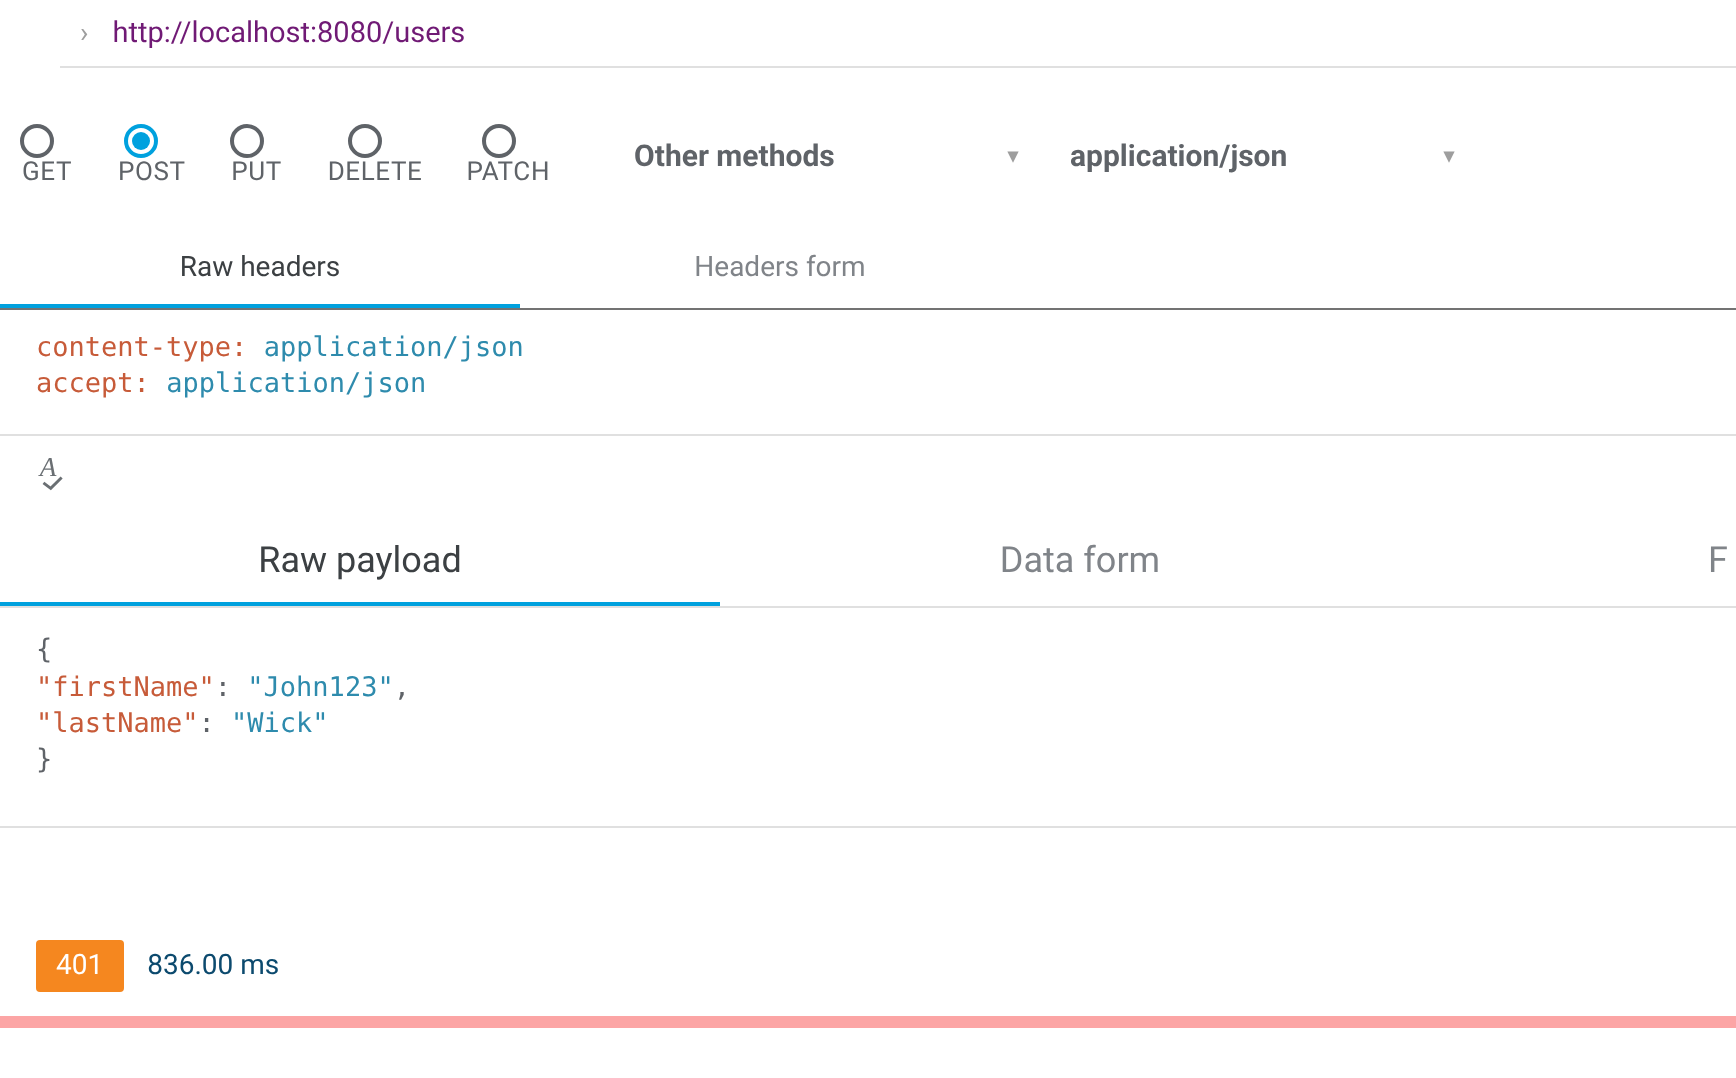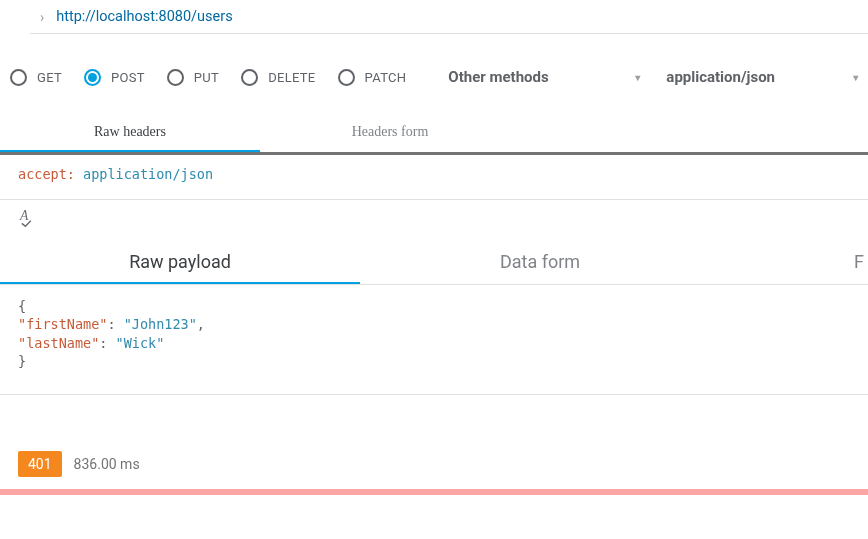--- a/index.html
+++ b/index.html
@@ -19,36 +19,37 @@
       border-bottom: 1px solid #e0e0e0;
       margin-left: 30px;
       margin-right: 0;
     }
     .url-bar .chev {
       color: #9e9e9e;
       margin-right: 12px;
       font-size: 14px;
     }
     .url-bar .url {
-      color: #0369a1;
+      color: #701a75;
       font-size: 14.5px;
     }
 
     
     .method-row {
       display: flex;
       align-items: center;
       padding: 28px 10px 12px 10px;
       gap: 0;
     }
     .radio-item {
       display: flex;
       align-items: center;
       margin-right: 22px;
       cursor: pointer;
+      flex-direction: column;
     }
     .radio-outer {
       width: 17px;
       height: 17px;
       border: 2px solid #5f6368;
       border-radius: 50%;
       display: flex;
       align-items: center;
       justify-content: center;
       margin-right: 10px;
@@ -81,23 +82,22 @@
       font-weight: bold;
     }
     .dropdown .tri {
       color: #9e9e9e;
       font-size: 10px;
     }
 
     
     .tabs {
       display: flex;
-      border-bottom: 3px solid #737373;
+      border-bottom: 1px solid #737373;
       margin-top: 8px;
-      font-family: Liberation Serif, serif;
     }
     .tab {
       flex: 0 0 auto;
       width: 260px;
       text-align: center;
       padding: 12px 0 10px 0;
       font-size: 14px;
       color: #808489;
       cursor: pointer;
     }
@@ -173,21 +173,21 @@
       gap: 12px;
     }
     .status-badge {
       background: #F5871F;
       color: #fff;
       padding: 5px 10px;
       font-size: 14px;
       border-radius: 2px;
     }
     .timing {
-      color: #737373;
+      color: #0c4a6e;
       font-size: 14px;
     }
   </style>
 </head>
 <body>
 
 <div class="url-bar">
   <span class="chev">›</span>
   <span class="url">http://localhost:8080/users</span>
 </div>
@@ -231,20 +231,23 @@
     <span class="tri">▾</span>
   </div>
 </div>
 
 <div class="tabs">
   <div class="tab active">Raw headers</div>
   <div class="tab">Headers form</div>
 </div>
 
 <div class="headers-code">
+  <div>
+    <span class="hk">content-type</span><span class="colon">:</span> <span class="hv">application/json</span>
+  </div>
   <div>
     <span class="hk">accept</span><span class="colon">:</span> <span class="hv">application/json</span>
   </div>
 </div>
 
 <div class="mini-toolbar">
   <span class="spell-icon">
     <svg width="22" height="20" viewBox="0 0 24 22">
       <text x="2" y="13" font-family="serif" font-style="italic" font-size="15" fill="#6a6f73">A</text>
       <path d="M4 17 L8 20 L14 14" stroke="#6a6f73" stroke-width="1.6" fill="none"></path>

